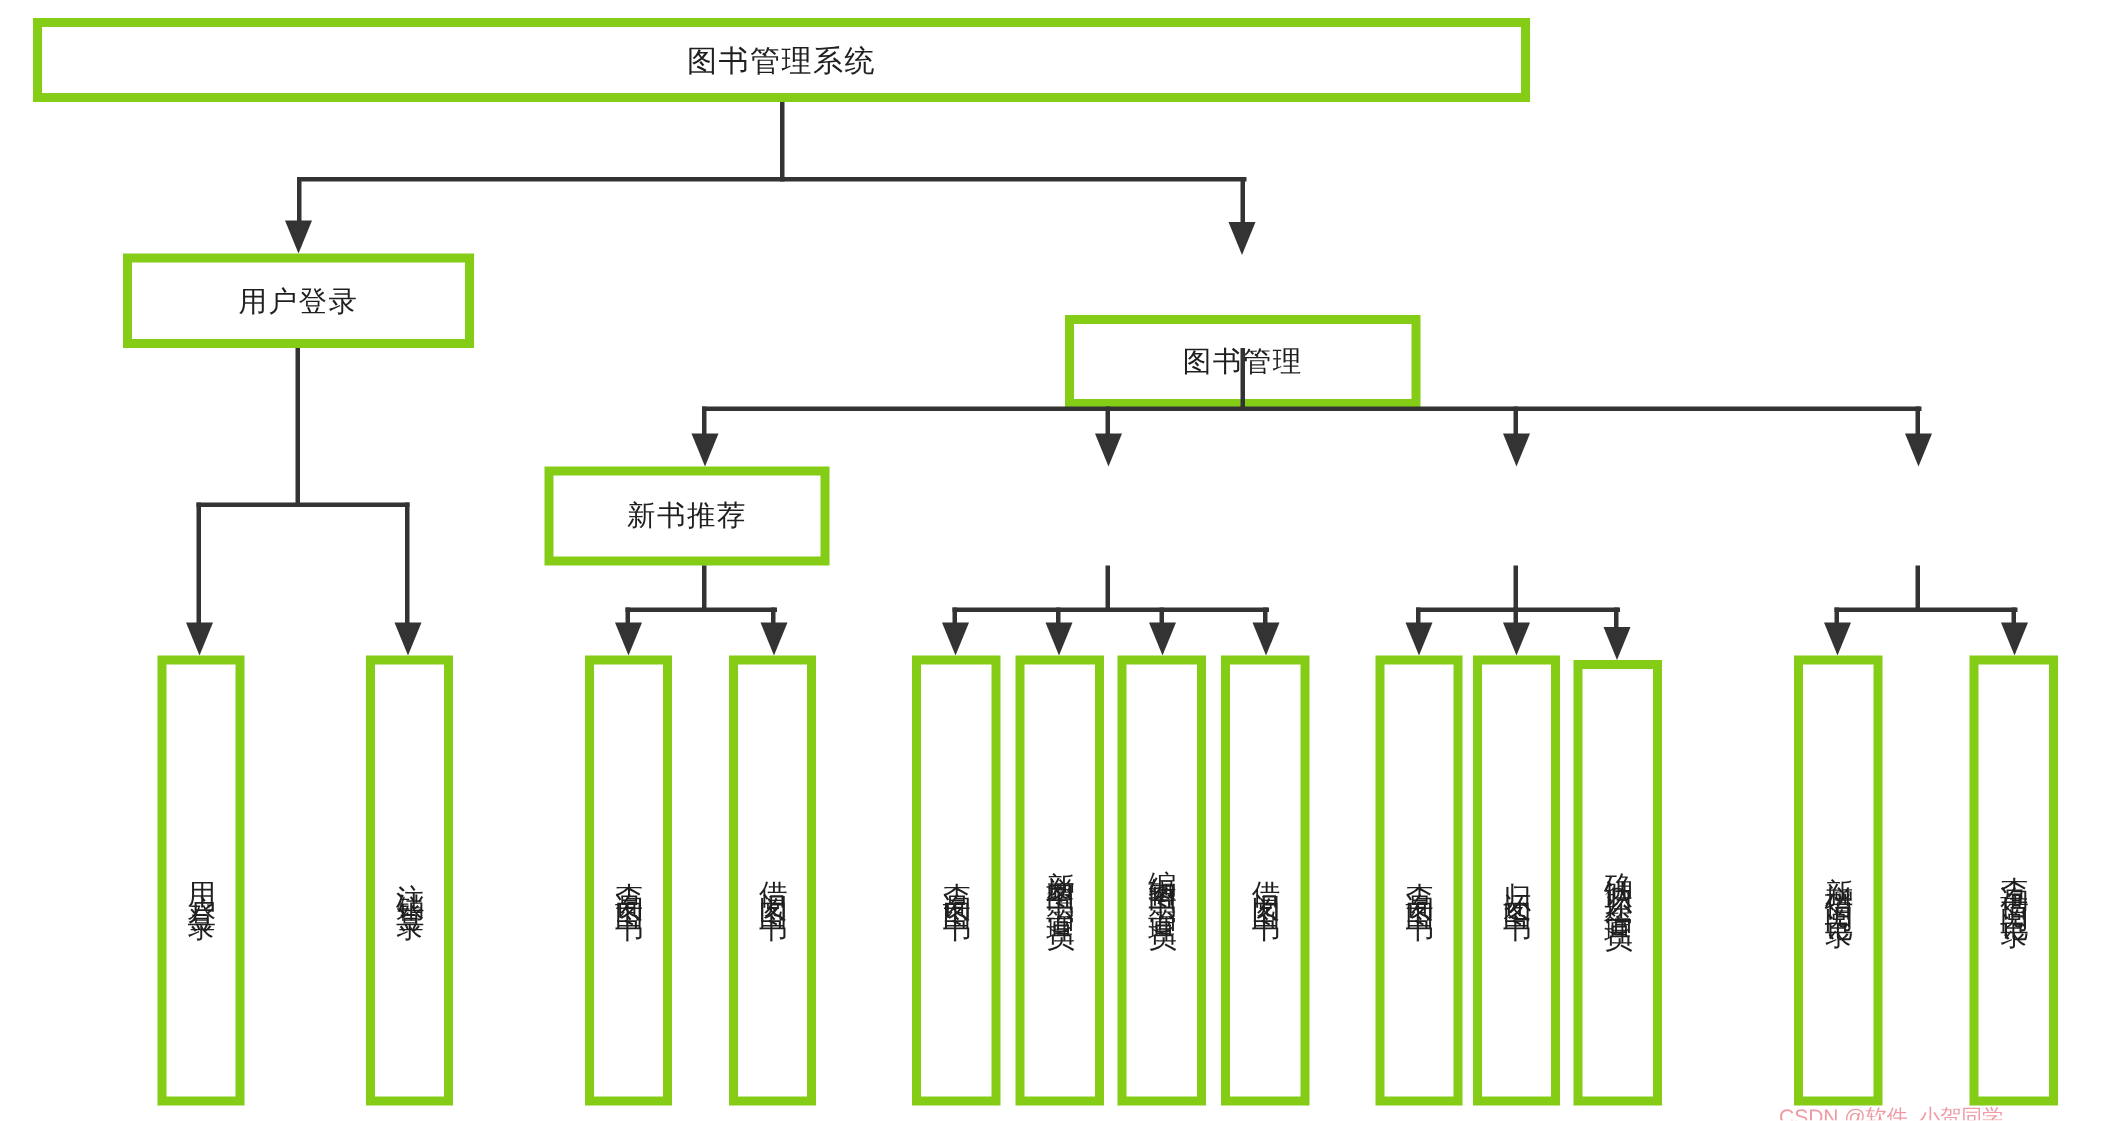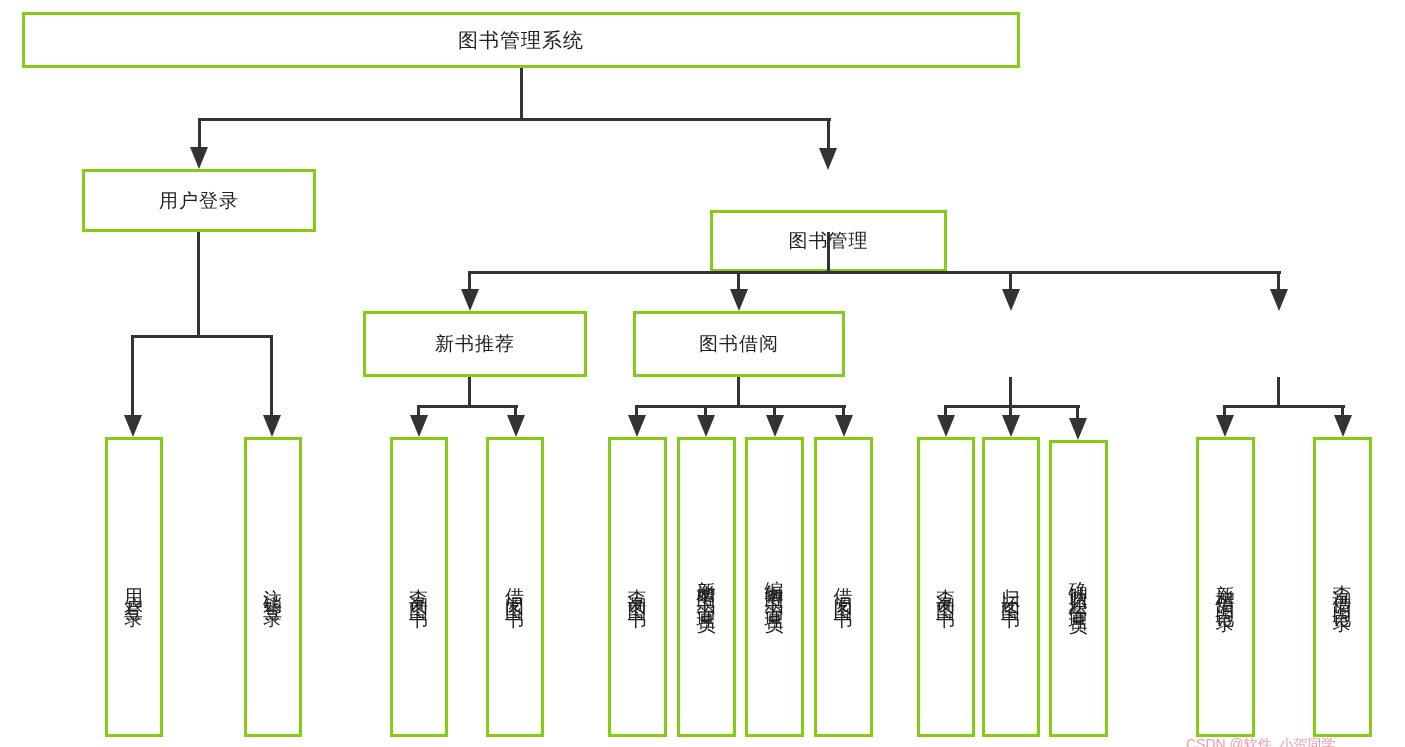--- a/index.html
+++ b/index.html
@@ -1,21 +1,21 @@
 <!DOCTYPE html>
 <html><head>
 <meta charset="utf-8">
 <style>
   html,body{margin:0;padding:0;background:#ffffff;}
   .stage{
     position:relative;width:1405px;height:747px;background:#ffffff;overflow:hidden;
     font-family:"Liberation Sans", sans-serif;color:#1f1f1f;
   }
   .box{
-    position:absolute;border:3px solid #84cc16;background:#ffffff;
+    position:absolute;border:6px solid #84cc16;background:#ffffff;
     display:flex;align-items:center;justify-content:center;
     font-size:19px;letter-spacing:1px;box-sizing:border-box;
   }
   .vbox{
     writing-mode:vertical-rl;text-orientation:upright;
     letter-spacing:7px;font-size:19px;line-height:1;
   }
   .hline,.vline{position:absolute;background:#333333;}
   .hline{height:3px;}
   .vline{width:3px;}
@@ -60,22 +60,21 @@
   <div class="hline" style="left:468px;top:271px;width:813px;"></div>
   <div class="vline" style="left:468px;top:271px;height:26px;"></div>
   <div class="arrow" style="left:461px;top:289px;"></div>
   <div class="vline" style="left:737px;top:271px;height:26px;"></div>
   <div class="arrow" style="left:730px;top:289px;"></div>
   <div class="vline" style="left:1009px;top:271px;height:26px;"></div>
   <div class="arrow" style="left:1002px;top:289px;"></div>
   <div class="vline" style="left:1277px;top:271px;height:26px;"></div>
   <div class="arrow" style="left:1270px;top:289px;"></div>
 
-  <div class="box" style="left:363px;top:311px;width:224px;height:66px;">新书推荐</div>
-  <div class="box" style="left:633px;top:311px;width:212px;height:66px;">图书借阅</div>
+  <div class="box" style="left:363px;top:311px;width:190px;height:66px;">新书推荐</div>
 
   <div class="vline" style="left:468px;top:377px;height:31px;"></div>
   <div class="hline" style="left:417px;top:405px;width:101px;"></div>
   <div class="vline" style="left:417px;top:405px;height:14px;"></div>
   <div class="arrow" style="left:410px;top:415px;"></div>
   <div class="vline" style="left:514px;top:405px;height:14px;"></div>
   <div class="arrow" style="left:507px;top:415px;"></div>
   <div class="box vbox" style="left:390px;top:437px;width:58px;height:300px;">查询图书</div>
   <div class="box vbox" style="left:486px;top:437px;width:58px;height:300px;">借阅图书</div>
 

